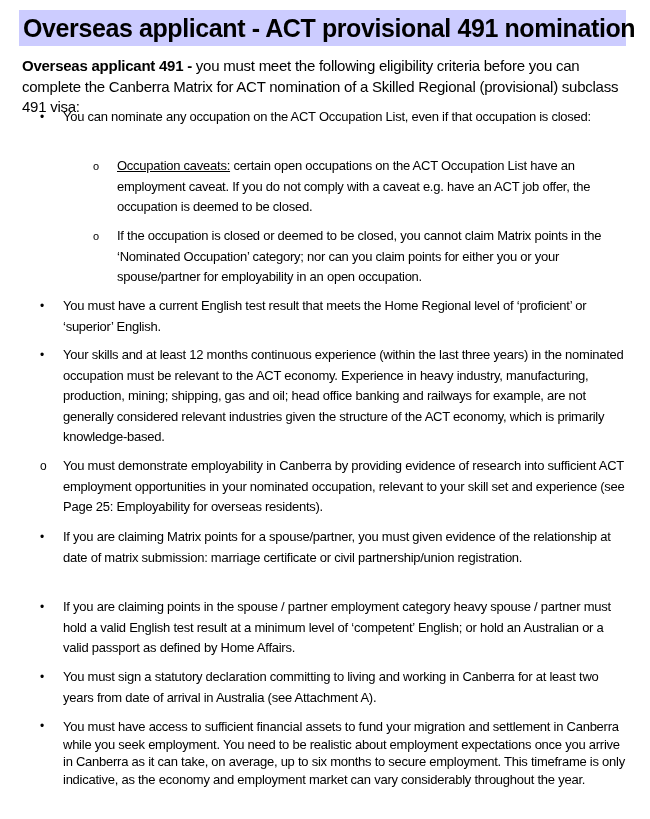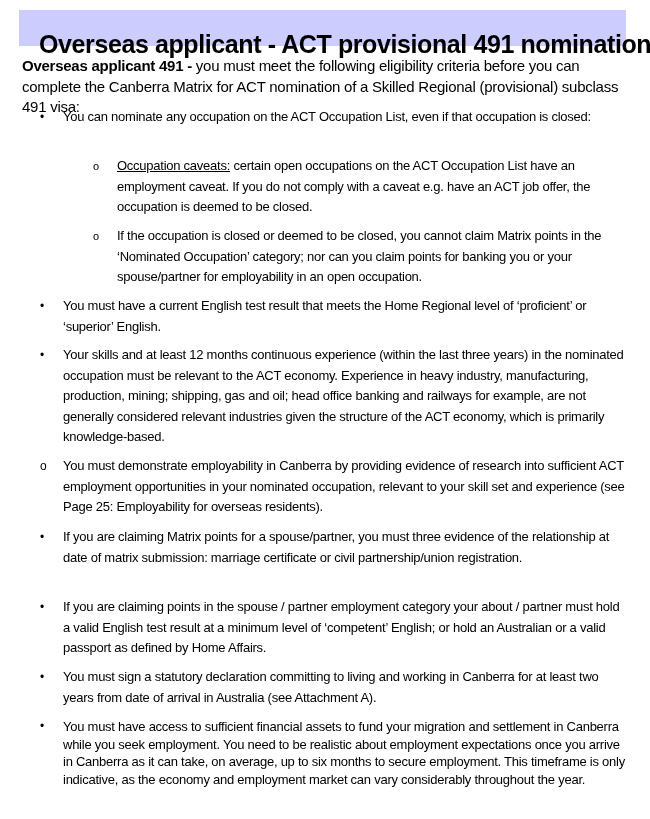--- a/index.html
+++ b/index.html
@@ -1,20 +1,20 @@
 <!DOCTYPE html>
 <html><head>
 <meta charset="utf-8">
 <style>
   html, body { margin: 0; padding: 0; background: #ffffff; }
   body { width: 650px; height: 819px; overflow: hidden; position: relative;
          font-family: "Liberation Sans", sans-serif; color: #000; }
   .heading-bar { position: absolute; left: 19px; top: 10px; width: 607px; height: 36px;
                  background: #ccccff; }
-  .heading-bar h1 { margin: 16px; padding-left: 4px; font-size: 25px; line-height: 36px;
+  .heading-bar h1 { margin: 0; padding-left: 4px; font-size: 25px; line-height: 36px;
                     font-weight: bold; letter-spacing: -0.4px; white-space: nowrap; }
   .intro { position: absolute; left: 22px; top: 56px; width: 605px; font-size: 15px;
            line-height: 20.5px; letter-spacing: -0.25px; }
   .intro b { font-weight: bold; }
   .item { position: absolute; left: 0; width: 650px; font-size: 13px; line-height: 20.5px;
           letter-spacing: -0.25px; }
   .item .marker { position: absolute; left: 40px; top: 0; width: 12px; font-size: 12px; }
   .item .text { position: absolute; left: 63px; width: 562px; }
   .sub .marker { left: 93px; font-size: 11px; }
   .sub .text { left: 117px; width: 510px; }
@@ -37,46 +37,46 @@
   <span class="text">You can nominate any occupation on the ACT Occupation List, even if that occupation is closed:</span>
 </div>
 
 <div class="item sub" style="top:156px">
   <span class="marker">o</span>
   <span class="text"><span class="u">Occupation caveats:</span><span> certain open occupations on the ACT Occupation List have an employment caveat. If you do not comply with a caveat e.g. have an ACT job offer, the occupation is deemed to be closed.</span></span>
 </div>
 
 <div class="item sub" style="top:226px">
   <span class="marker">o</span>
-  <span class="text">If the occupation is closed or deemed to be closed, you cannot claim Matrix points in the ‘Nominated Occupation’ category; nor can you claim points for banking you or your spouse/partner for employability in an open occupation.</span>
+  <span class="text">If the occupation is closed or deemed to be closed, you cannot claim Matrix points in the ‘Nominated Occupation’ category; nor can you claim points for either you or your spouse/partner for employability in an open occupation.</span>
 </div>
 
 <div class="item" style="top:296px">
   <span class="marker">•</span>
   <span class="text">You must have a current English test result that meets the Home Regional level of ‘proficient’ or ‘superior’ English.</span>
 </div>
 
 <div class="item" style="top:345px">
   <span class="marker">•</span>
   <span class="text">Your skills and at least 12 months continuous experience (within the last three years) in the nominated occupation must be relevant to the ACT economy. Experience in heavy industry, manufacturing, production, mining; shipping, gas and oil; head office banking and railways for example, are not generally considered relevant industries given the structure of the ACT economy, which is primarily knowledge-based.</span>
 </div>
 
 <div class="item" style="top:456px">
   <span class="marker">o</span>
   <span class="text">You must demonstrate employability in Canberra by providing evidence of research into sufficient ACT employment opportunities in your nominated occupation, relevant to your skill set and experience (see Page 25: Employability for overseas residents).</span>
 </div>
 
 <div class="item" style="top:527px">
   <span class="marker">•</span>
-  <span class="text">If you are claiming Matrix points for a spouse/partner, you must three evidence of the relationship at date of matrix submission: marriage certificate or civil partnership/union registration.</span>
+  <span class="text">If you are claiming Matrix points for a spouse/partner, you must given evidence of the relationship at date of matrix submission: marriage certificate or civil partnership/union registration.</span>
 </div>
 
 <div class="item" style="top:597px">
   <span class="marker">•</span>
-  <span class="text">If you are claiming points in the spouse / partner employment category your about / partner must hold a valid English test result at a minimum level of ‘competent’ English; or hold an Australian or a valid passport as defined by Home Affairs.</span>
+  <span class="text">If you are claiming points in the spouse / partner employment category heavy spouse / partner must hold a valid English test result at a minimum level of ‘competent’ English; or hold an Australian or a valid passport as defined by Home Affairs.</span>
 </div>
 
 <div class="item" style="top:667px">
   <span class="marker">•</span>
   <span class="text">You must sign a statutory declaration committing to living and working in Canberra for at least two years from date of arrival in Australia (see Attachment A).</span>
 </div>
 
 <div class="item tight" style="top:718px">
   <span class="marker">•</span>
   <span class="text">You must have access to sufficient financial assets to fund your migration and settlement in Canberra while you seek employment. You need to be realistic about employment expectations once you arrive in Canberra as it can take, on average, up to six months to secure employment. This timeframe is only indicative, as the economy and employment market can vary considerably throughout the year.</span>

